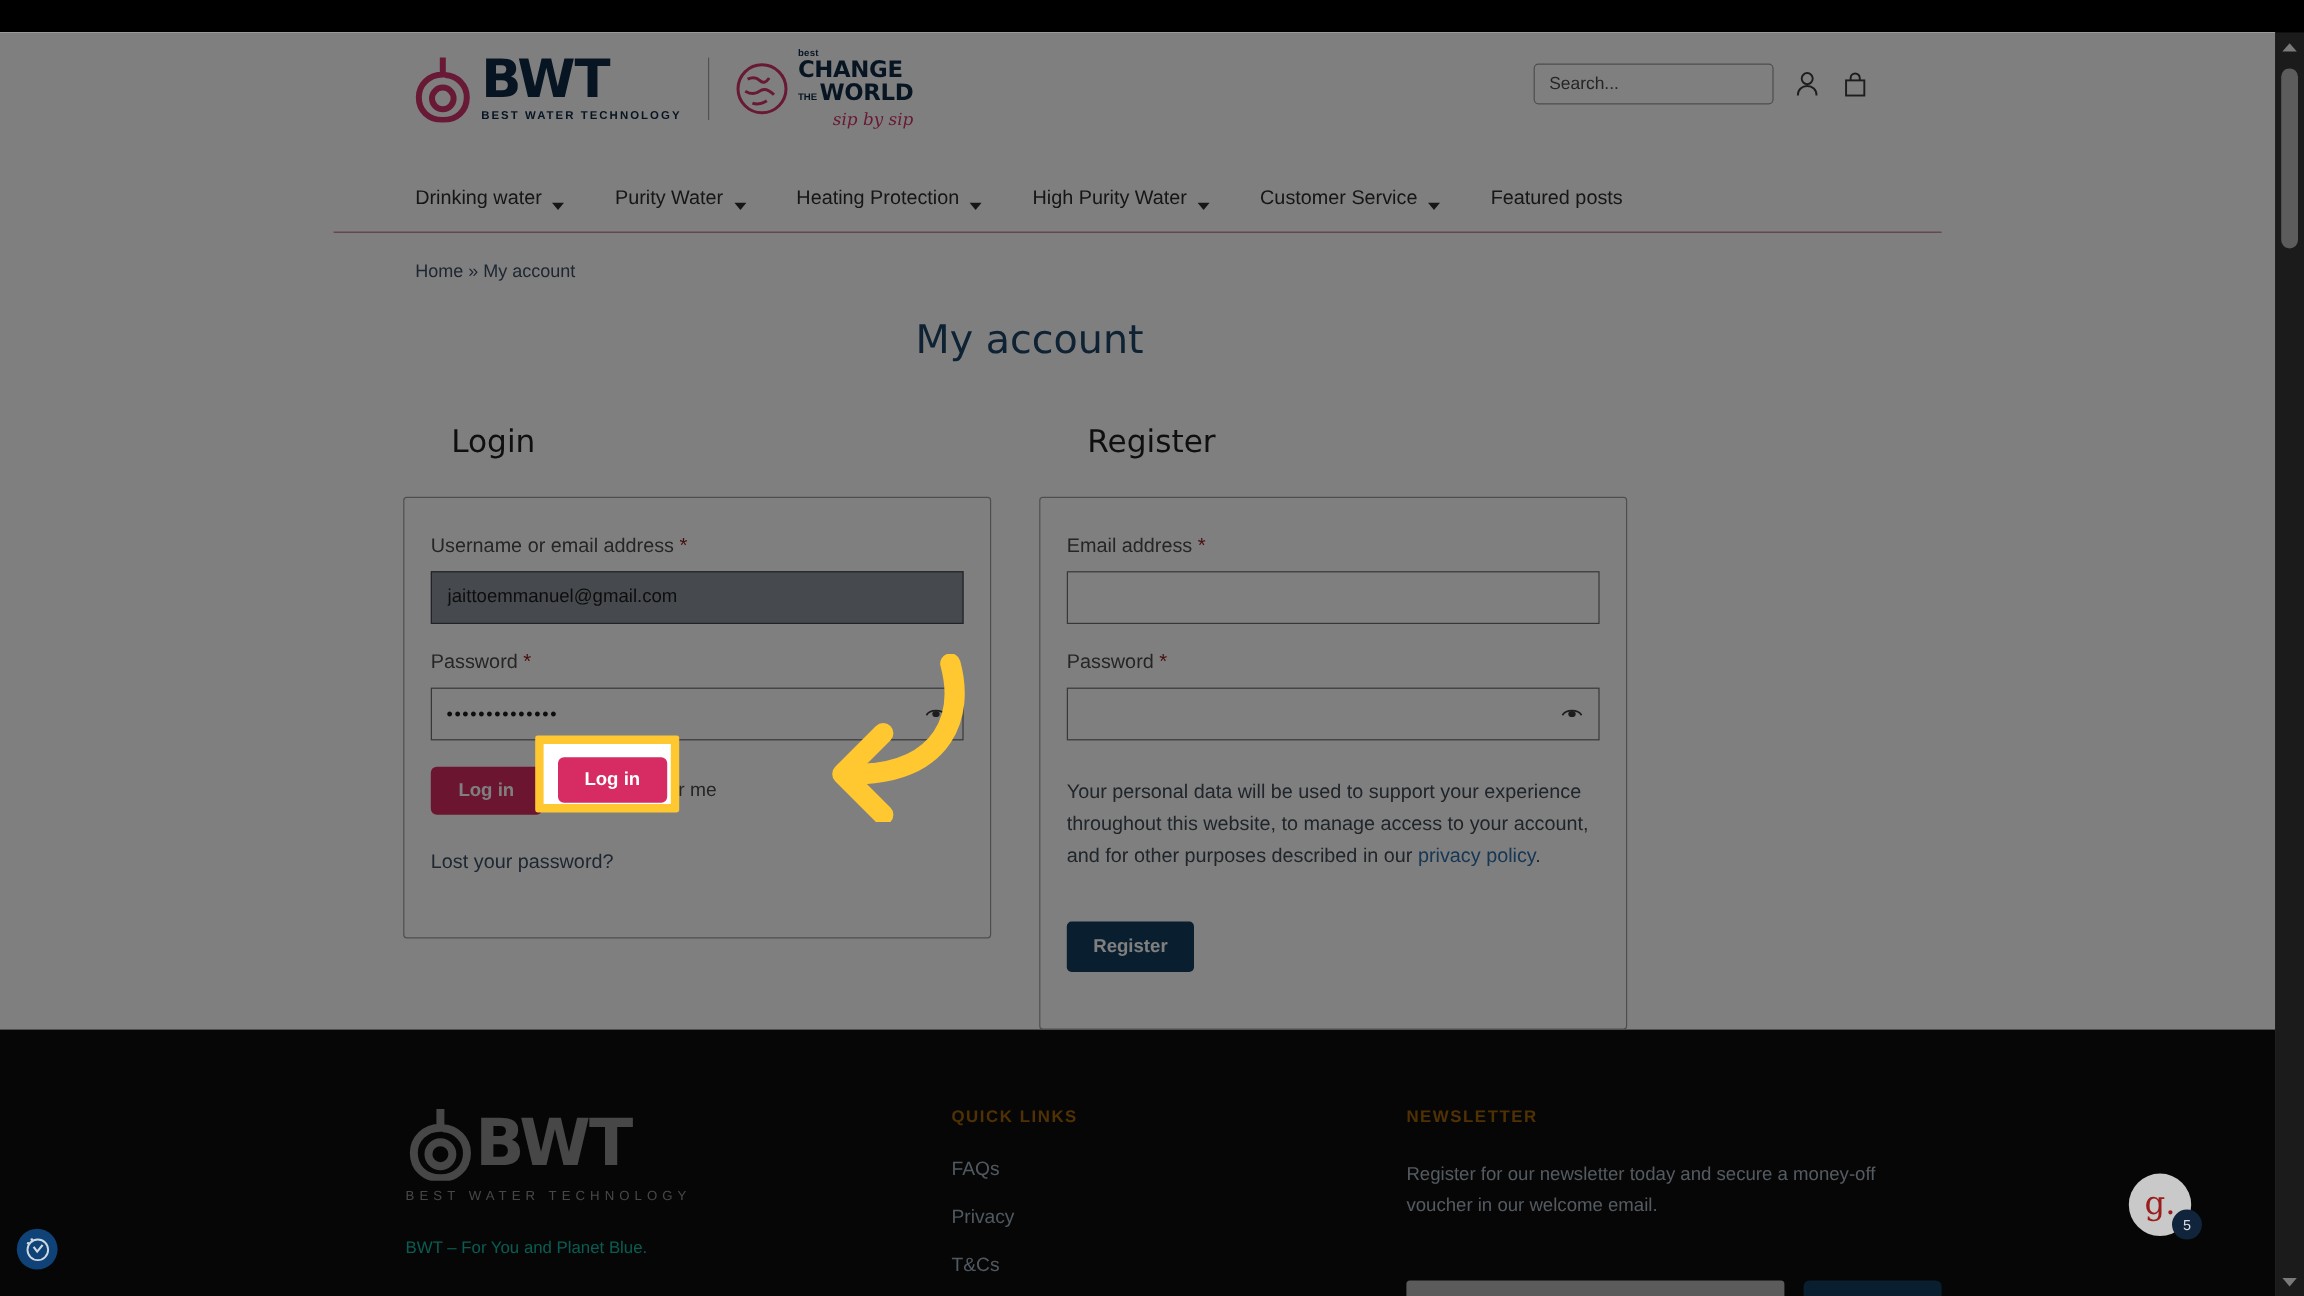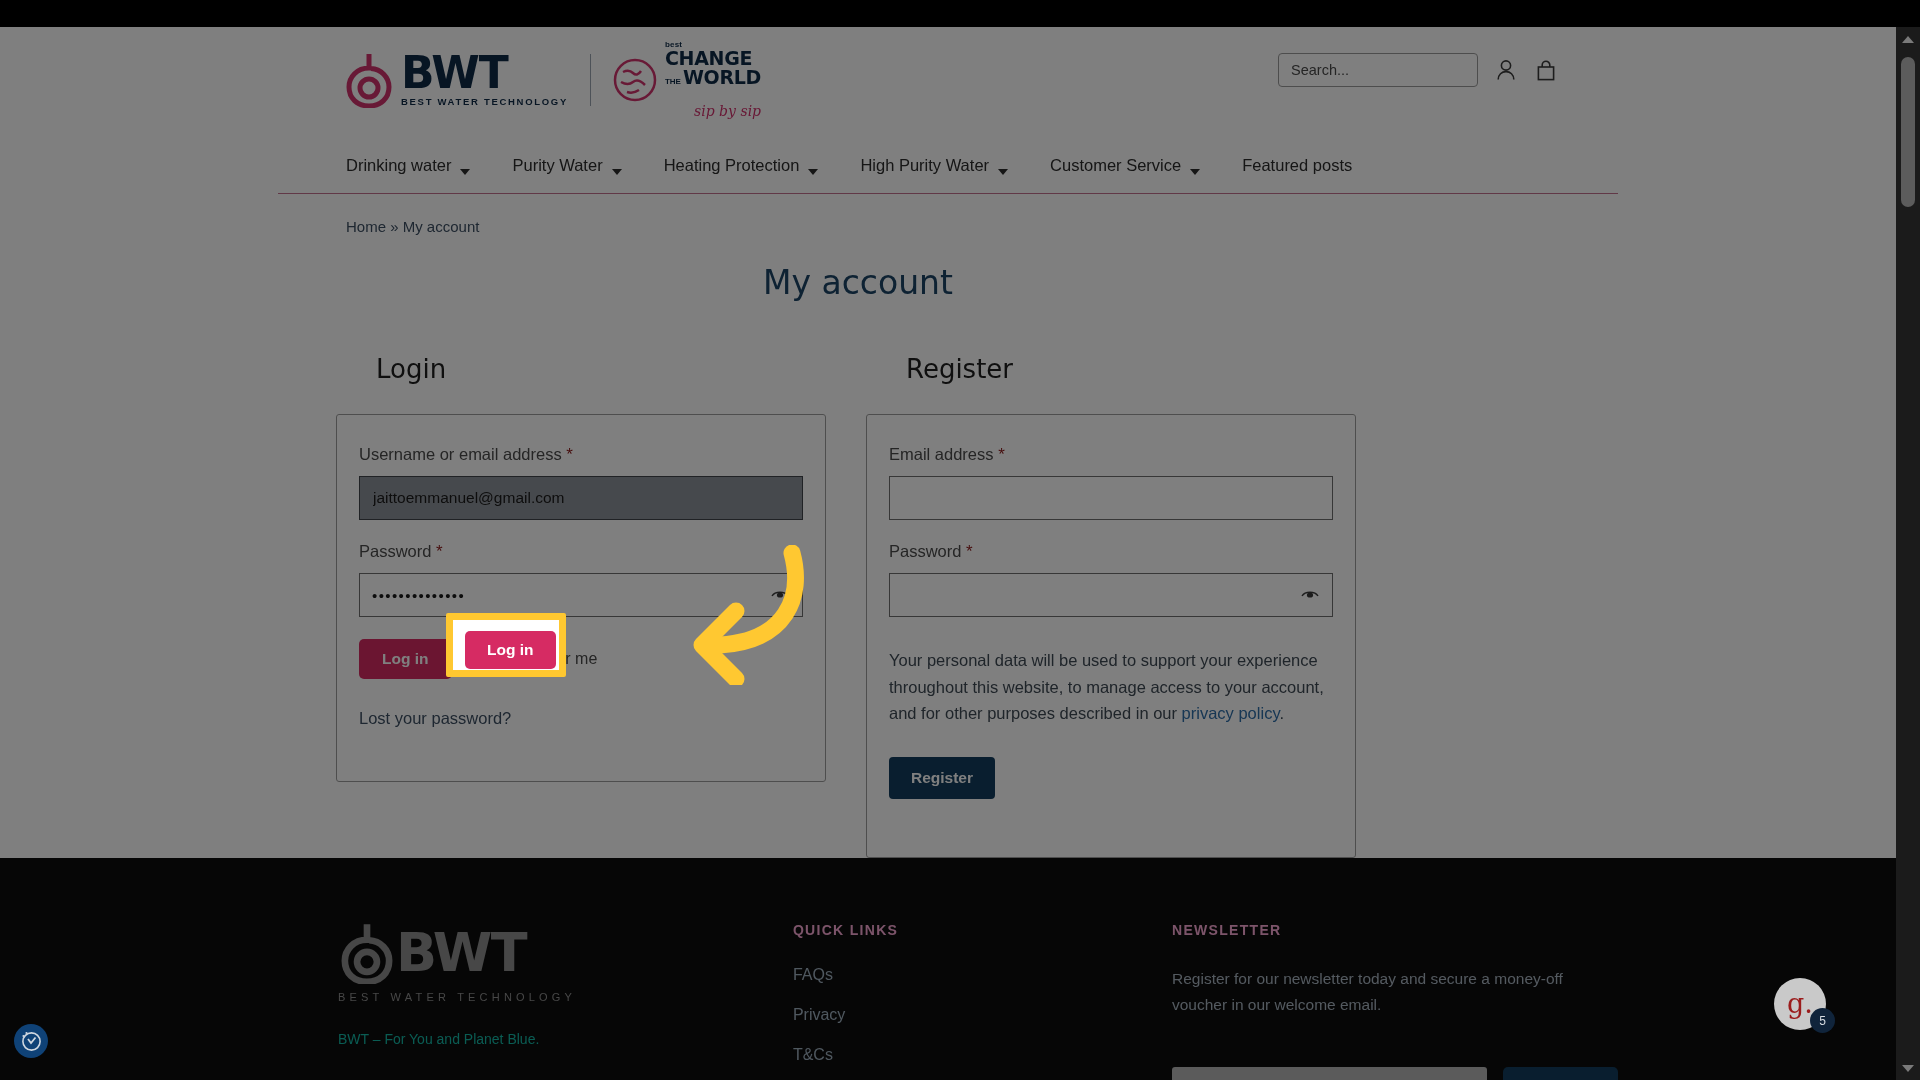--- a/index.html
+++ b/index.html
@@ -76,21 +76,21 @@
   }
   .logo-sep { width: 1px; height: 52px; background: #9aa4b0; margin: 0 22px; }
   .logo-ctw { display: flex; align-items: center; }
   .globe { width: 44px; height: 44px; margin-right: 8px; }
   .ctw-lines { line-height: 1.0; }
   .ctw-small { font-size: 8px; font-weight: 700; color: #0e2a47; letter-spacing: 0.2px; }
   .ctw-change { font-family: "DejaVu Sans", sans-serif; font-size: 19px; font-weight: 800; color: #0e2a47; letter-spacing: -0.3px; }
   .ctw-world-row { display: flex; align-items: baseline; }
   .ctw-the { font-size: 8px; font-weight: 700; color: #0e2a47; margin-right: 2px; }
   .ctw-world { font-family: "DejaVu Sans", sans-serif; font-size: 19px; font-weight: 800; color: #0e2a47; letter-spacing: -0.3px; }
-  .ctw-sip { font-family: "DejaVu Serif", serif; font-style: italic; font-size: 14px; color: #d1336d; margin-top: 17px; text-align: right; }
+  .ctw-sip { font-family: "DejaVu Serif", serif; font-style: italic; font-size: 14px; color: #d1336d; margin-top: 6px; text-align: right; }
 
   .header-right {
     position: absolute; right: 60px; top: 26px;
     display: flex; align-items: center; gap: 16px;
   }
   .search-box {
     width: 200px; height: 34px;
     border: 1px solid #9a9a9a; border-radius: 4px;
     background: transparent;
     font-family: "Liberation Sans", sans-serif;
@@ -205,21 +205,21 @@
   }
   .cbox {
     width: 13px; height: 13px; border: 1px solid #4b4b4b; background: transparent;
   }
   .lost-pw {
     display: block; margin-top: 30px;
     font-size: 16.5px; color: #3d4f63; text-decoration: none;
   }
   .privacy-text {
     font-size: 16.5px; line-height: 1.62; color: #3f4a55;
-    margin-top: 30px; margin-bottom: 30px;
+    margin-top: 30px; margin-bottom: 41px;
   }
   .privacy-text a { color: #2e6ea8; text-decoration: none; }
 
   
   .hl-box {
     position: absolute;
     left: 446px; top: 586px; width: 120px; height: 64px;
     border: 7px solid #ffc831;
     background: #ffffff;
     z-index: 45;
@@ -257,21 +257,21 @@
   .f-logo-row { display: flex; align-items: center; }
   .f-logo-tag {
     font-size: 11px; letter-spacing: 4.2px; color: #8e8e8e; font-weight: 400;
     margin-top: 7px;
   }
   .f-tagline {
     margin-top: 28px; font-size: 14px; color: #14b8a6;
   }
   .f-heading {
     font-size: 14px; font-weight: 700; letter-spacing: 1.3px;
-    color: #f9a8d4; margin-bottom: 28px;
+    color: #a16207; margin-bottom: 28px;
   }
   .f-link {
     display: block; font-size: 16px; color: #9fb0bf;
     text-decoration: none; margin-bottom: 22px;
   }
   .f-text { font-size: 15.5px; line-height: 1.7; color: #a8b4c0; margin-bottom: 48px; }
   .newsletter-row { display: flex; align-items: center; gap: 16px; }
   .nl-input {
     width: 315px; height: 36px; background: #b6b6b6;
     border: none; border-radius: 3px;

